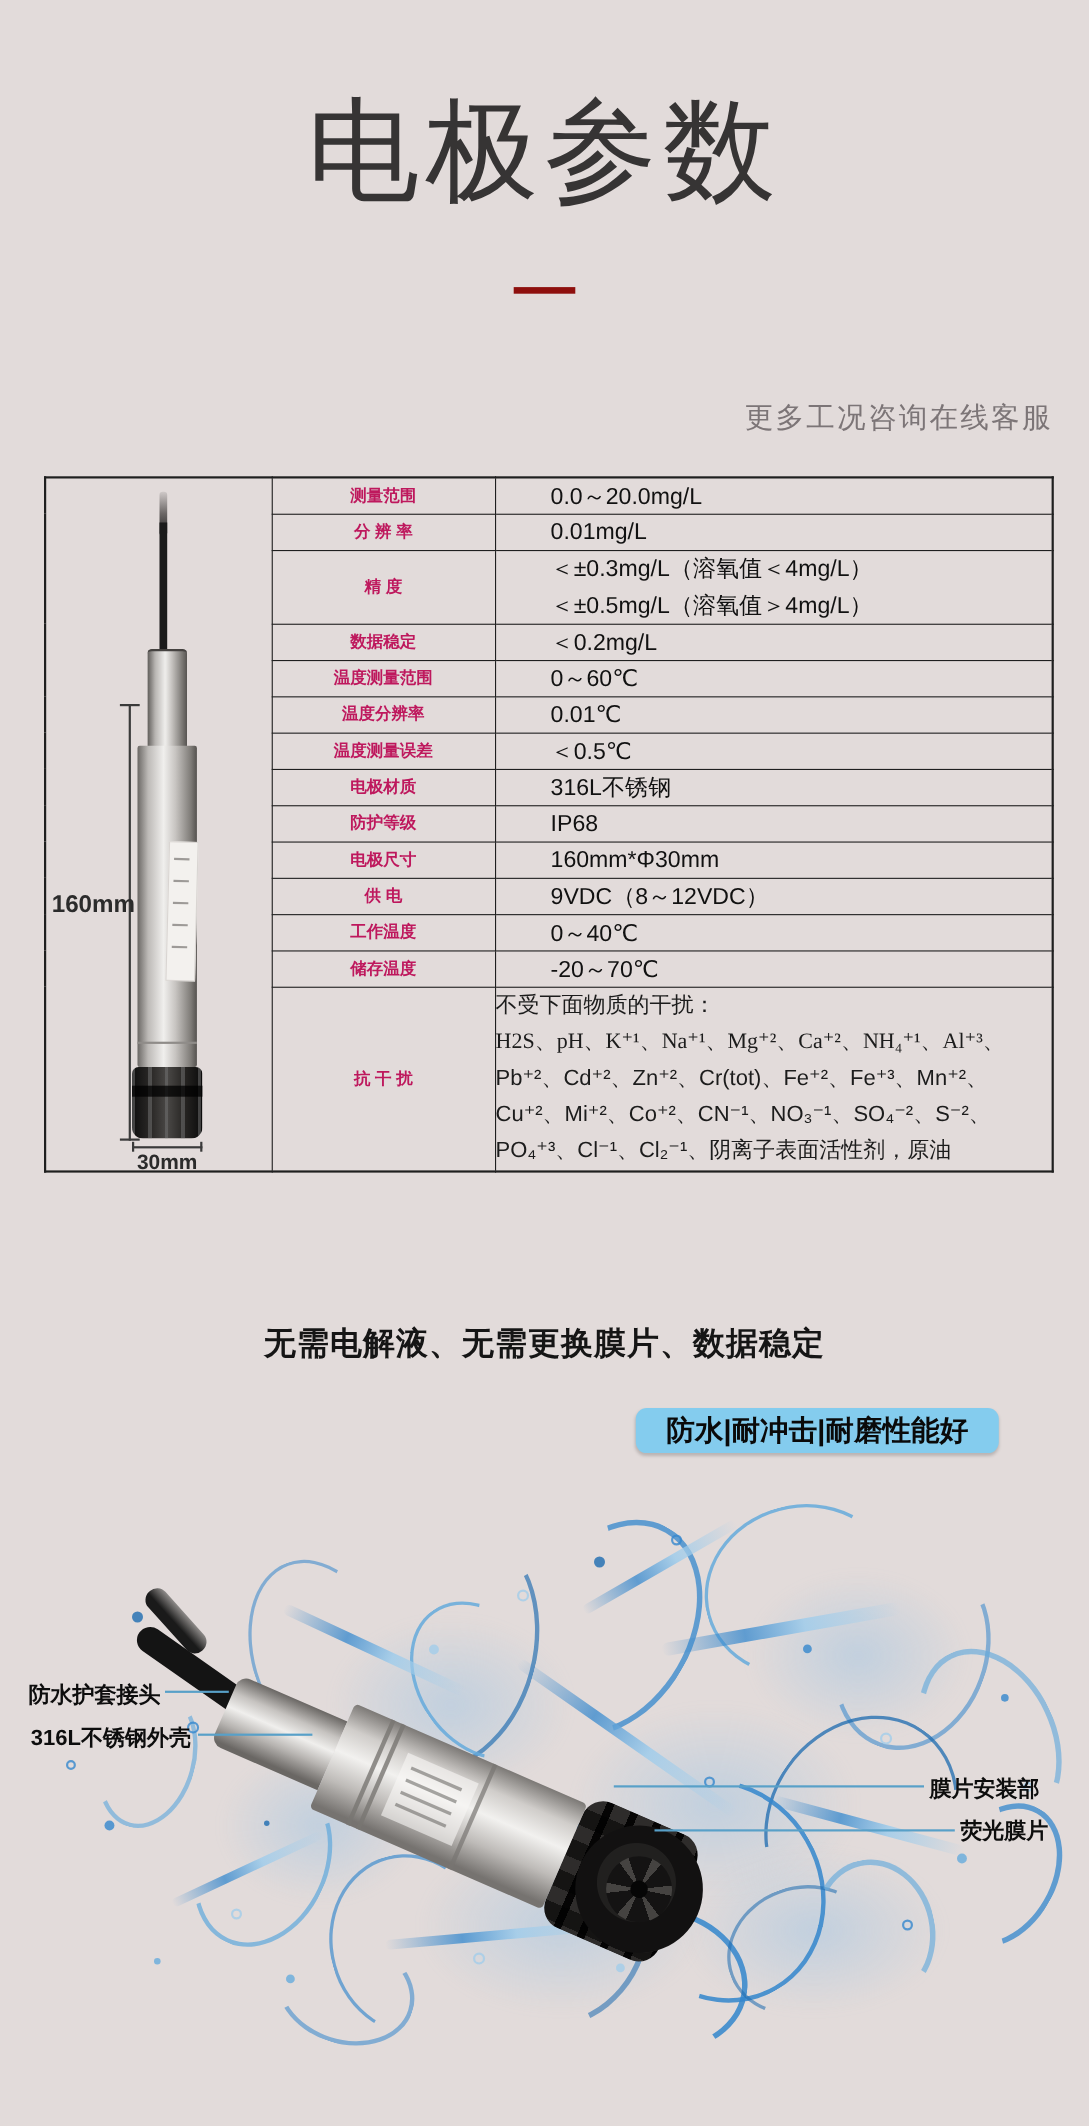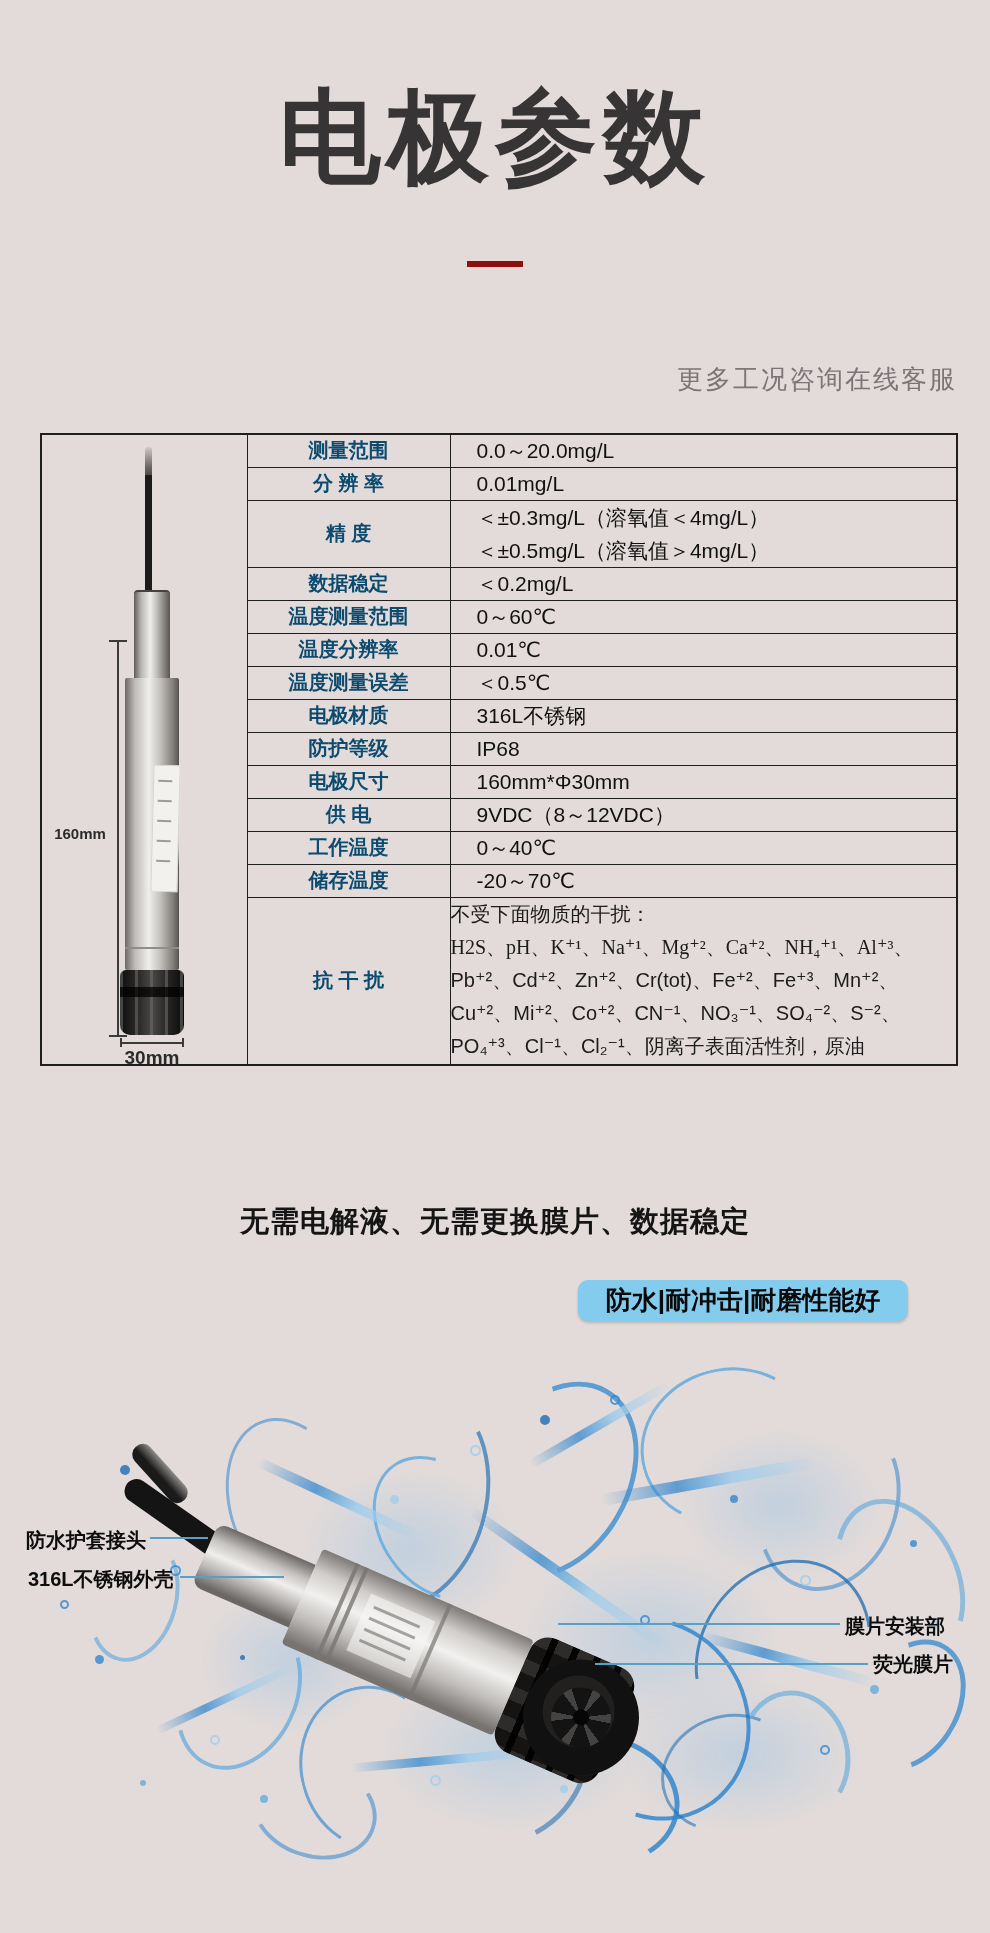--- a/index.html
+++ b/index.html
@@ -5,40 +5,40 @@
   html,body{margin:0;padding:0;}
   .page{
     position:relative; width:990px; height:1933px; overflow:hidden;
     background:#e2dbda;
     font-family:"Liberation Sans","DejaVu Sans",sans-serif;
     color:#1c1c1c;
   }
   
   .main-title{
     position:absolute; top:70px; left:0; width:990px; text-align:center;
-    font-size:102px; font-weight:700; letter-spacing:6px; color:#363434;
+    font-size:102px; font-weight:400; letter-spacing:6px; color:#363434;
   }
   .title-dash{
     position:absolute; top:261px; left:467px; width:56px; height:6px; background:#8e0f0d;
   }
   .consult-note{
     position:absolute; top:362px; right:33px;
     font-size:26px; font-weight:300; letter-spacing:2px; color:#7c7577;
   }
   
   .spec-table{
     position:absolute; top:433px; left:40px; width:916px;
     border-collapse:collapse; table-layout:fixed;
   }
   .spec-table td{
     border:1px solid #1f1f1f; padding:0; vertical-align:middle;
   }
   .spec-table{ border:2px solid #1f1f1f; }
-  td.lab{ text-align:center; font-size:20px; font-weight:600; color:#0c4a6e; }
-  td.val{ font-size:21px; font-weight:500; color:#111; padding-left:26px; }
+  td.lab{ text-align:center; font-size:15px; font-weight:600; color:#be185d; }
+  td.val{ font-size:21px; font-weight:500; color:#111; padding-left:50px; }
   .h1{height:33px;} .h2{height:66px;} .h3{height:168px;}
   .val2line div{ line-height:33px; }
   .chem-cell{ padding:3px 6px 0 38px; }
   .chem-cell div{ line-height:33px; font-size:20px; }
   .chem-serif{ font-family:"Liberation Serif","DejaVu Serif",serif; }
   
   .probe-cell{ position:relative; }
   .probe-cell *{ position:absolute; }
   .cable-tip{ left:103px; top:12px; width:7px; height:40px;
     background:linear-gradient(#cfc9c8,#6b6665,#222); border-radius:3px;}
@@ -54,21 +54,21 @@
   .seam1{ left:83px; top:512px; width:54px; height:2px; background:#8f8c89; }
   .cage1{ left:78px; top:535px; width:64px; height:65px; border-radius:6px 6px 10px 10px;
     background:
       repeating-linear-gradient(90deg, rgba(110,110,110,.55) 0 3px, transparent 3px 15px),
       linear-gradient(90deg,#0e0e0e,#2e2c2a 30%,#4a4846 50%,#262422 75%,#0b0b0b);
   }
   .cage1-band{ left:78px; top:552px; width:64px; height:10px; background:rgba(0,0,0,.75); }
   .dim-v{ left:75px; top:205px; width:2px; height:397px; background:#3a3a3a; }
   .dim-cap{ width:18px; height:2px; background:#3a3a3a; left:67px; }
   .len-label{ left:5px; top:374px; width:66px; text-align:center;
-    font-size:15px; font-weight:600; color:#2b2b2b;margin-top:16px; }
+    font-size:22px; font-weight:600; color:#2b2b2b; }
   .dim-h{ left:78px; top:607px; width:64px; height:2px; background:#3a3a3a; }
   .dim-tick{ width:2px; height:9px; background:#3a3a3a; top:603px; }
   .dia-label{ left:75px; top:612px; width:70px; text-align:center;
     font-size:19px; font-weight:600; color:#2b2b2b; }
   
   .feature-heading{
     position:absolute; top:1141px; left:0; width:990px; text-align:center;
     font-size:39px; font-weight:800; letter-spacing:1px; color:#0f0f0f;
   }
   .feature-subheading{

